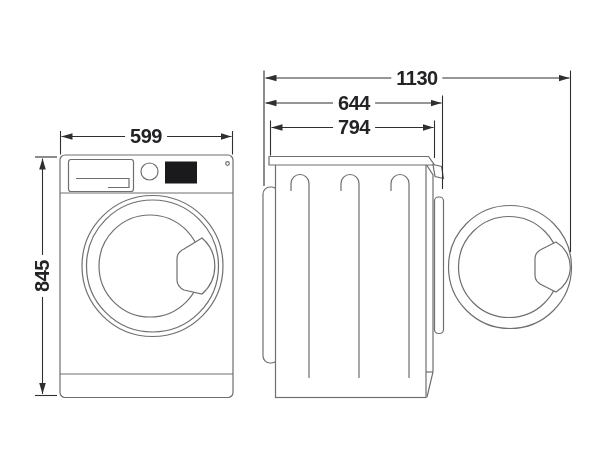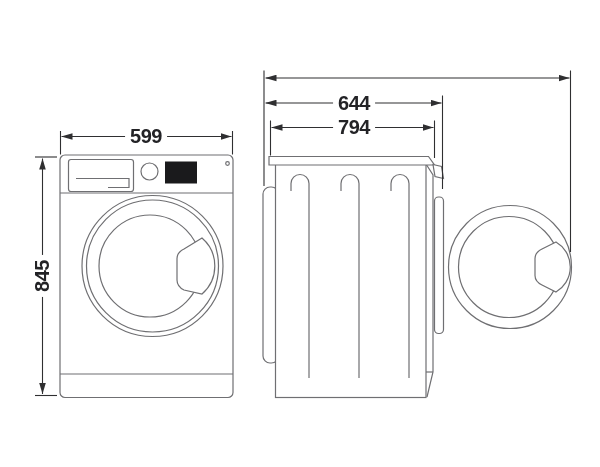--- a/index.html
+++ b/index.html
@@ -103,15 +103,16 @@
       <line x1="265.5" y1="103" x2="441.5" y2="103" marker-start="url(#arr)" marker-end="url(#arr)"></line>
 
       <line x1="270.5" y1="120.5" x2="270.5" y2="155.5"></line>
       <line x1="434.5" y1="120.5" x2="434.5" y2="158"></line>
       <line x1="271.5" y1="127.5" x2="433.5" y2="127.5" marker-start="url(#arr)" marker-end="url(#arr)"></line>
     </g>
   </svg>
 
   <div class="dim-label" style="left:146px; top:136px;">599</div>
   <div class="dim-label vertical" style="left:42px; top:276px;">845</div>
+  <div class="dim-label" style="left:417px; top:78px;">1130</div>
   <div class="dim-label" style="left:354px; top:103px;">644</div>
   <div class="dim-label" style="left:354px; top:127px;">794</div>
 </div>
 
 </body></html>

